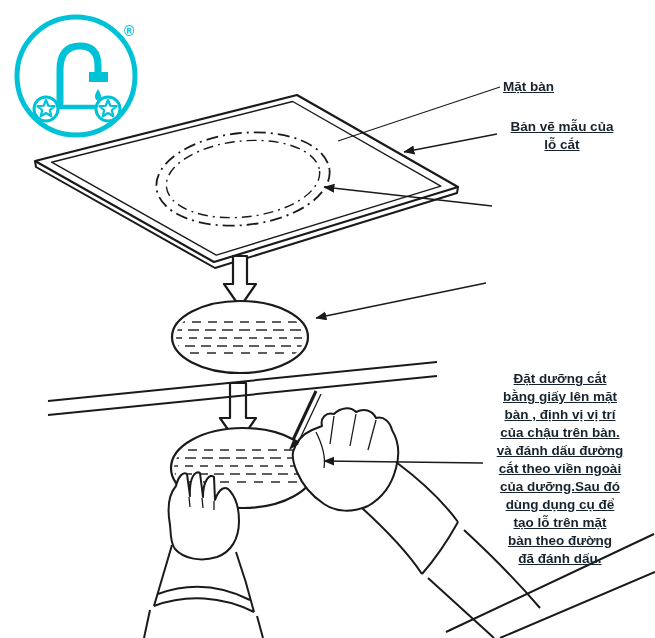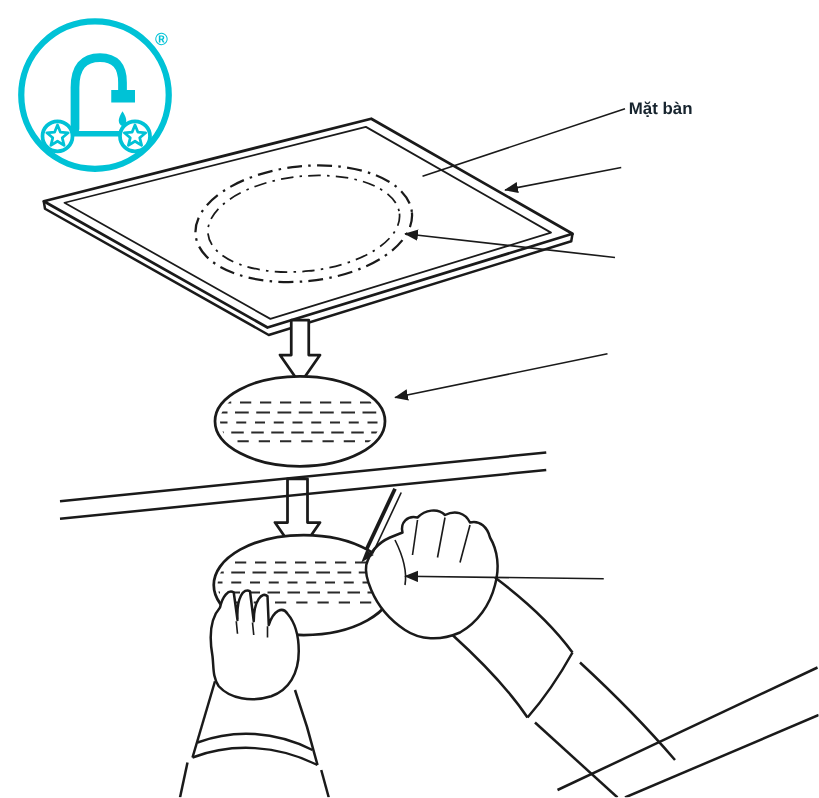--- a/index.html
+++ b/index.html
@@ -4,21 +4,21 @@
 <style>
   html,body{margin:0;padding:0;background:#fff;}
   .stage{
     position:relative;width:655px;height:638px;background:#ffffff;overflow:hidden;
     font-family:"Liberation Sans","DejaVu Sans",sans-serif;
   }
   .stage svg{position:absolute;left:0;top:0;}
   #logo-svg{left:10px;top:10px;}
   .label{
     position:absolute;color:#17242e;font-size:13.5px;line-height:1.33;
-    font-weight:600;white-space:pre-line;
+    font-weight:600;white-space:pre-line;text-decoration:underline;
   }
   .label.center{text-align:center;}
   .ln{stroke:#1a1a1a;fill:none;}
   .thin{stroke-width:1.3;}
   .med{stroke-width:2;}
   .dash-row{stroke:#2a2a2a;stroke-width:1.6;}
   .hand{fill:#ffffff;stroke:#1a1a1a;stroke-width:2;stroke-linejoin:round;}
   .cyan{stroke:#00c2d6;fill:none;stroke-linecap:round;stroke-linejoin:round;}
 </style>
 </head>
@@ -163,17 +163,30 @@
     </g>
     <g transform="translate(98,99)">
       <circle cx="0" cy="0" r="12" fill="#ffffff" stroke="#00c2d6" stroke-width="3"></circle>
       <polygon points="0,-9 2.35,-3.24 8.56,-2.78 3.8,1.24 5.29,7.28 0,4 -5.29,7.28 -3.8,1.24 -8.56,-2.78 -2.35,-3.24" fill="#ffffff" stroke="#00c2d6" stroke-width="2.2" stroke-linejoin="round"></polygon>
     </g>
     <text x="114" y="26" font-size="14" font-weight="bold" fill="#00c2d6">®</text>
   </svg>
 
   <div class="label" style="left:503px;top:78px;">Mặt bàn</div>
 
+  <div class="label center" style="left:490px;top:118px;width:144px;">Bản vẽ mẫu của
+lỗ cắt</div>
 
 
 
+  <div class="label center" style="left:484px;top:370px;width:152px;">Đặt dưỡng cắt
+bằng giấy lên mặt
+bàn , định vị vị trí
+của chậu trên bàn.
+và đánh dấu đường
+cắt theo viền ngoài
+của dưỡng.Sau đó
+dùng dụng cụ để
+tạo lỗ trên mặt
+bàn theo đường
+đã đánh dấu.</div>
 
 </div>
 
 </body></html>

